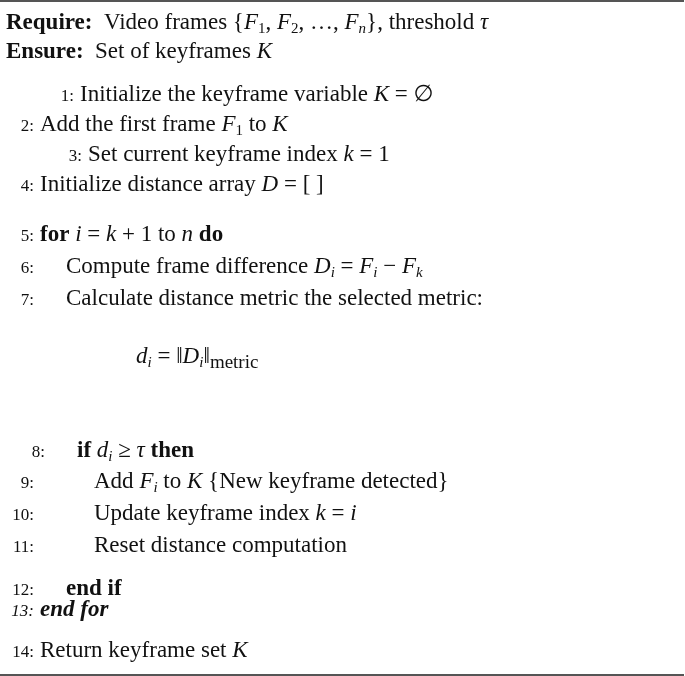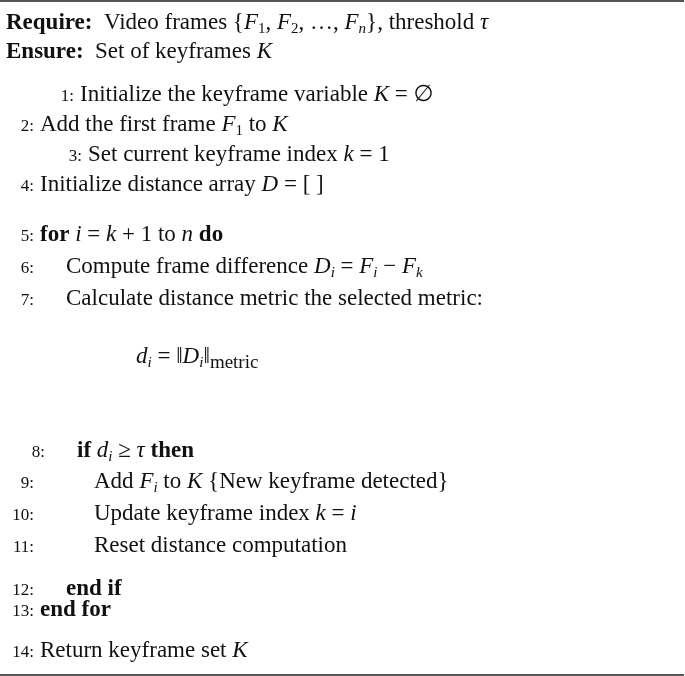--- a/index.html
+++ b/index.html
@@ -67,20 +67,20 @@
 </div>
 <div class="line" style="top:499px;">
   <span class="num">10:</span><span class="ind2">Update keyframe index <span class="m">k</span> = <span class="m">i</span></span>
 </div>
 <div class="line" style="top:531px;">
   <span class="num">11:</span><span class="ind2">Reset distance computation</span>
 </div>
 <div class="line" style="top:534px;margin-top:40px;">
   <span class="num">12:</span><span class="ind1 kw">end if</span>
 </div>
-<div class="line" style="top:595px;">
+<div class="line" style="top:595px;font-style:italic;">
   <span class="num">13:</span><span class="kw">end for</span>
 </div>
 <div class="line" style="top:636px;">
   <span class="num">14:</span><span>Return keyframe set <span class="m">K</span></span>
 </div>
 
 <div class="rule bottom"></div>
 
 </body></html>

